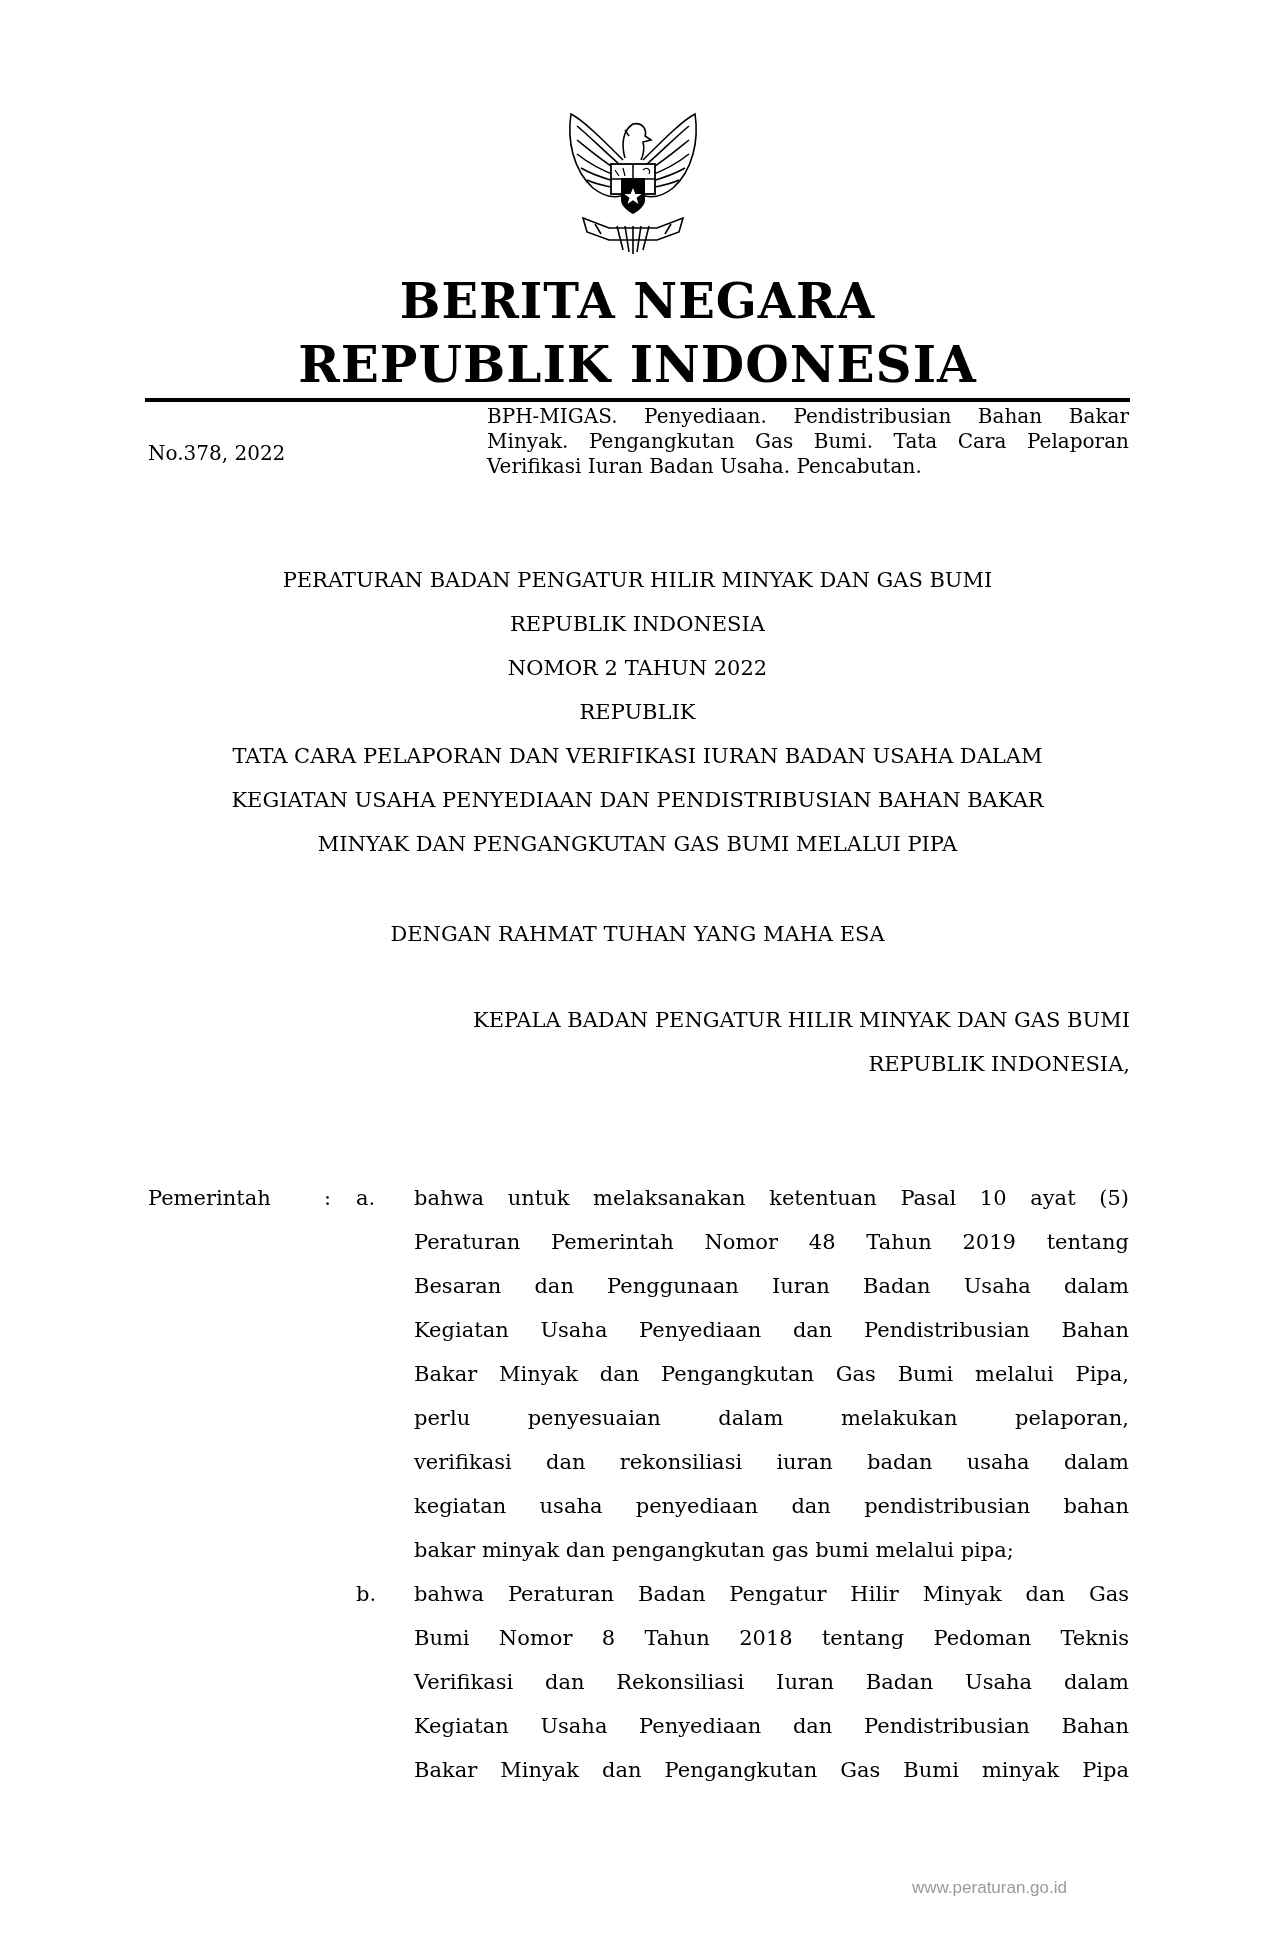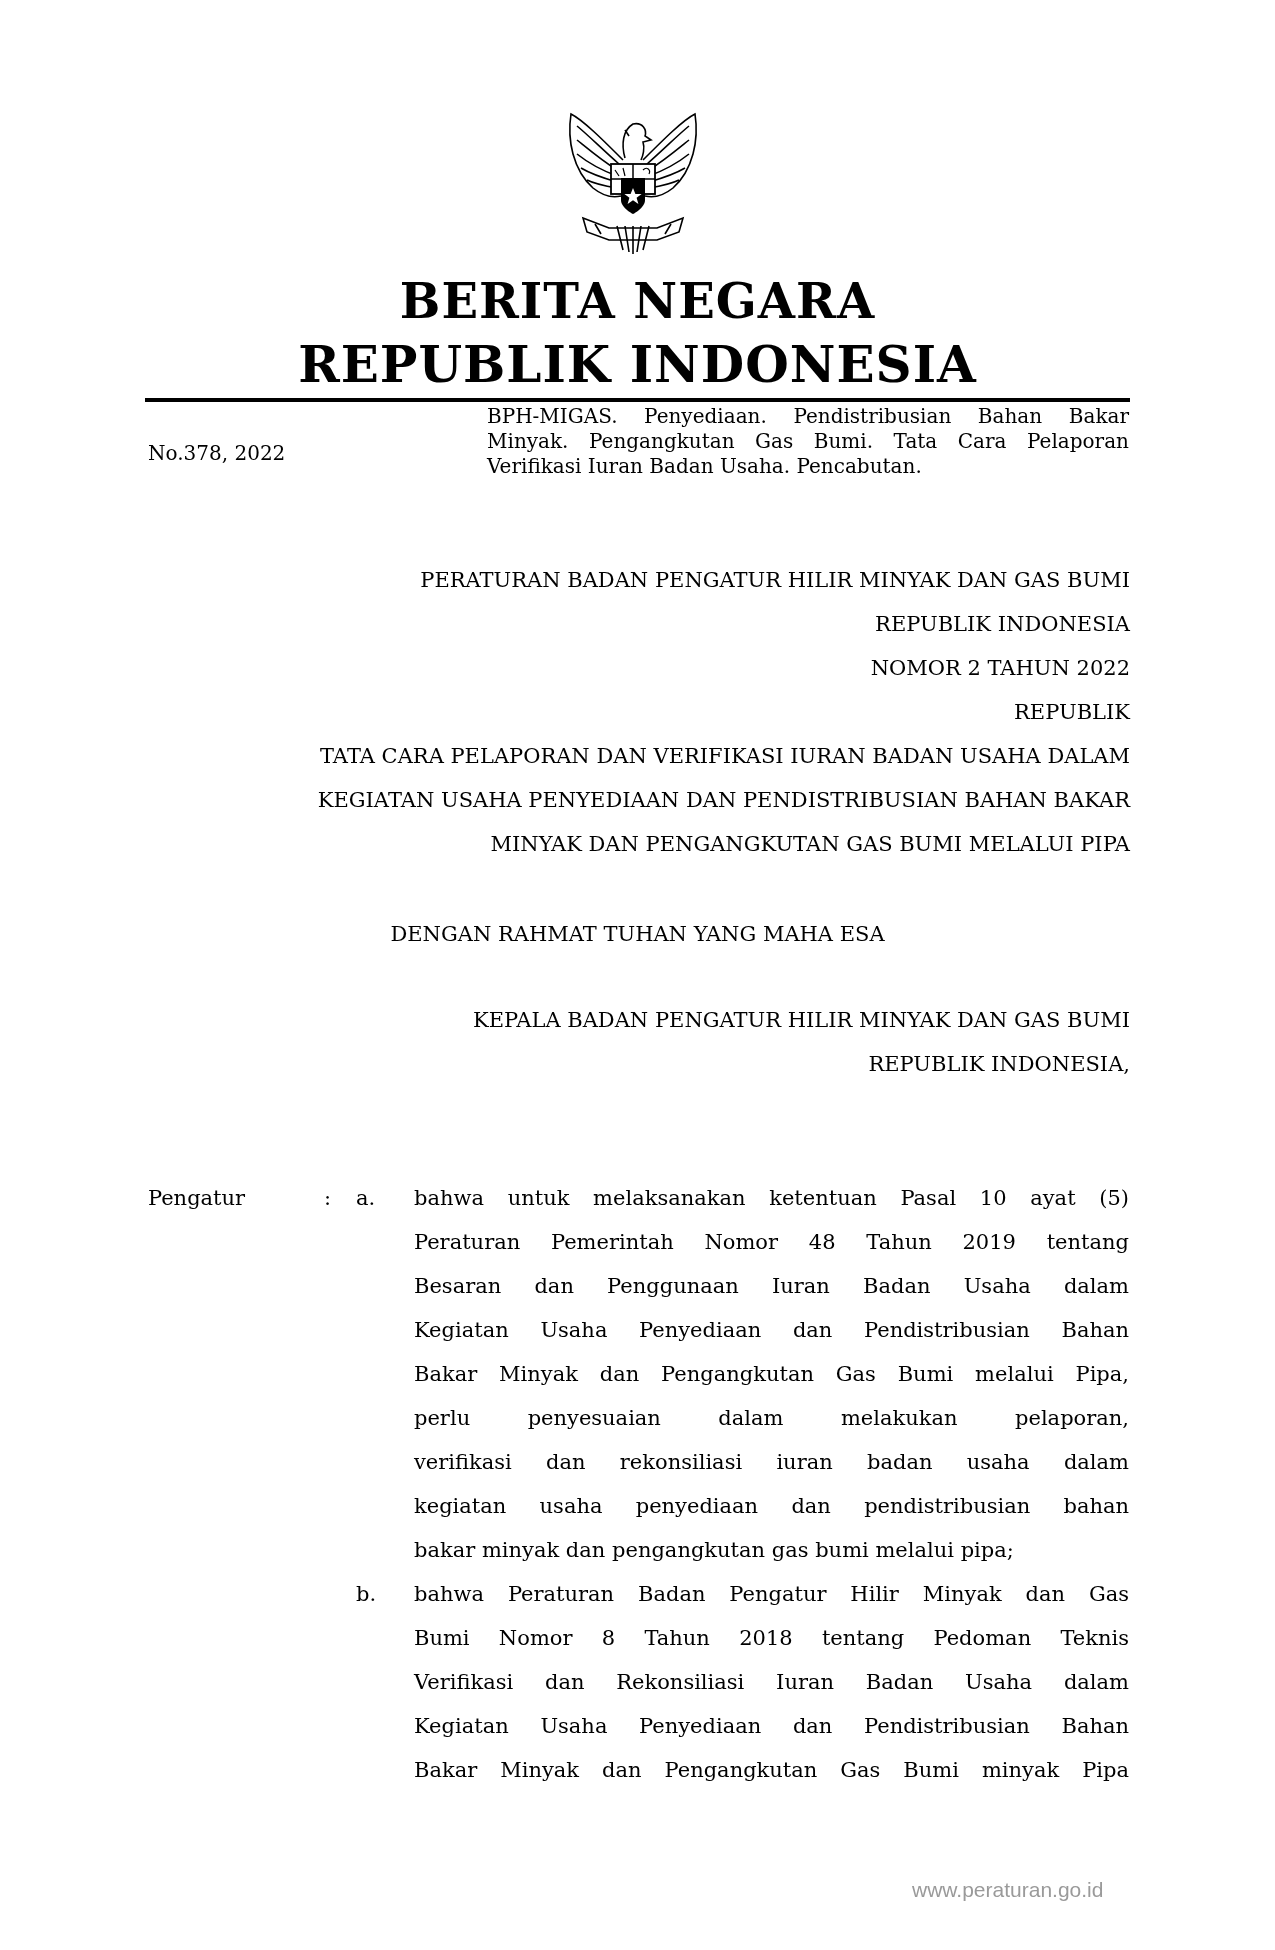--- a/index.html
+++ b/index.html
@@ -68,21 +68,21 @@
       text-align-last: left;
     }
     .center-block {
       position: absolute;
       left: 145px;
       width: 985px;
       text-align: center;
       font-size: 21px;
       line-height: 44px;
     }
-    .title-block { top: 558px; text-align: right; }
+    .title-block { top: 558px; }
     .rahmat { top: 912px; }
     .kepala { top: 998px; text-align: right; }
 
     .consider {
       position: absolute;
       left: 148px;
       top: 1176px;
       width: 985px;
       font-size: 21px;
       line-height: 44px;
@@ -124,21 +124,21 @@
       text-align-last: left;
     }
     .item-a { top: 0; }
     .item-b { top: 396px; }
 
     .footer-url {
       position: absolute;
       left: 912px;
       top: 1878px;
       font-family: "Liberation Sans", "DejaVu Sans", sans-serif;
-      font-size: 21px;
+      font-size: 17px;
       color: #9a9a9a;
     }
   </style>
 </head>
 <body>
 
 <div class="page">
 
   <div class="emblem">
     <svg width="160" height="160" viewBox="0 0 160 160" xmlns="http://www.w3.org/2000/svg">
@@ -194,21 +194,21 @@
   </div>
 
   <div class="center-block rahmat">DENGAN RAHMAT TUHAN YANG MAHA ESA</div>
 
   <div class="center-block kepala">
     <div>KEPALA BADAN PENGATUR HILIR MINYAK DAN GAS BUMI</div>
     <div>REPUBLIK INDONESIA,</div>
   </div>
 
   <div class="consider">
-    <span class="consider-label">Pengatur</span>
+    <span class="consider-label">Pemerintah</span>
     <span class="consider-colon">:</span>
 
     <div class="item item-a">
       <span class="item-letter">a.</span>
       <div class="item-text">
         <span class="ln">bahwa untuk melaksanakan ketentuan Pasal 10 ayat (5)</span>
         <span class="ln">Peraturan Pemerintah Nomor 48 Tahun 2019 tentang</span>
         <span class="ln">Besaran dan Penggunaan Iuran Badan Usaha dalam</span>
         <span class="ln">Kegiatan Usaha Penyediaan dan Pendistribusian Bahan</span>
         <span class="ln">Bakar Minyak dan Pengangkutan Gas Bumi melalui Pipa,</span>

